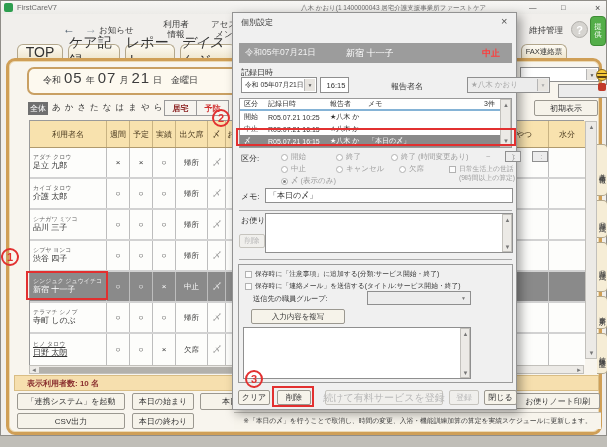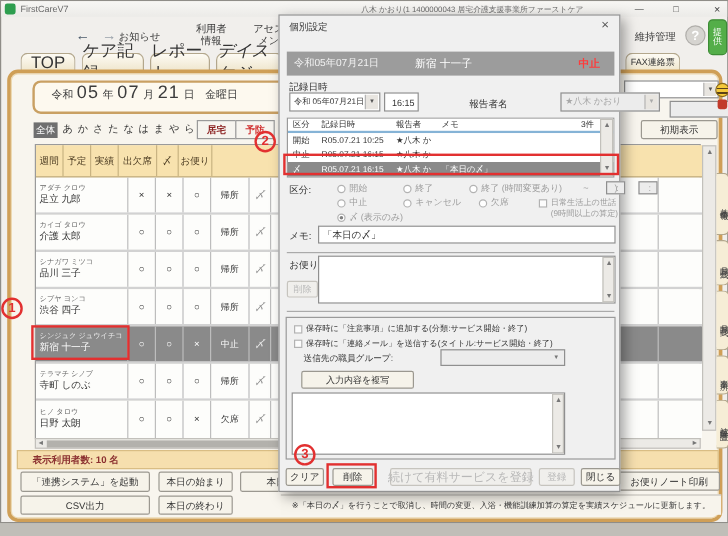--- a/index.html
+++ b/index.html
@@ -139,20 +139,21 @@
     <span class="kana">ま</span>
     <span class="kana">や</span>
     <span class="kana">ら</span>
     <span class="kana">わ</span>
   </div>
   <div class="abs fbox" style="left:163px;top:99px;width:33px;height:16px;color:#8b2020;">居宅</div>
   <div class="abs fbox" style="left:195px;top:99px;width:33px;height:16px;color:#d03030;">予防</div>
 
   <div class="abs" style="left:28px;top:119px;width:555px;border:1px solid #9a9a9a;">
     <div class="thead" style="height:27px;">
+      <div class="tc" style="width:77px;">利用者名</div>
       <div class="tc" style="width:23px;">週間</div>
       <div class="tc" style="width:23px;">予定</div>
       <div class="tc" style="width:23px;">実績</div>
       <div class="tc" style="width:32px;">出欠席</div>
       <div class="tc" style="width:18px;">〆</div>
       <div class="tc" style="width:28px;">お便り</div>
       <div class="tc" style="width:238px;"></div>
       <div class="tc" style="width:57px;">おやつ</div>
       <div class="tc" style="width:36px;border-right:none;">水分</div>
     </div>
@@ -241,21 +242,21 @@
       <div class="tc" style="width:23px;">○</div>
       <div class="tc" style="width:23px;">○</div>
       <div class="tc" style="width:32px;font-size:7.5px;">帰所</div>
       <div class="tc shime-g" style="width:18px;">〆</div>
       <div class="tc" style="width:28px;color:#777;">○</div>
       <div class="tc" style="width:238px;"></div>
       <div class="tc" style="width:57px;"></div>
       <div class="tc" style="width:36px;border-right:none;"></div>
     </div>
     <div class="trow" style="height:31px;border-bottom:none;">
-      <div class="tc name" style="width:77px;">
+      <div class="tc name" style="width:77px;text-decoration:underline;">
           <span class="f">ヒノ タロウ</span>
           <span>日野 太朗</span>
         </div>
       <div class="tc" style="width:23px;">○</div>
       <div class="tc" style="width:23px;">○</div>
       <div class="tc" style="width:23px;">×</div>
       <div class="tc" style="width:32px;font-size:7.5px;">欠席</div>
       <div class="tc shime-g" style="width:18px;">〆</div>
       <div class="tc" style="width:28px;color:#777;">---</div>
       <div class="tc" style="width:238px;"></div>

